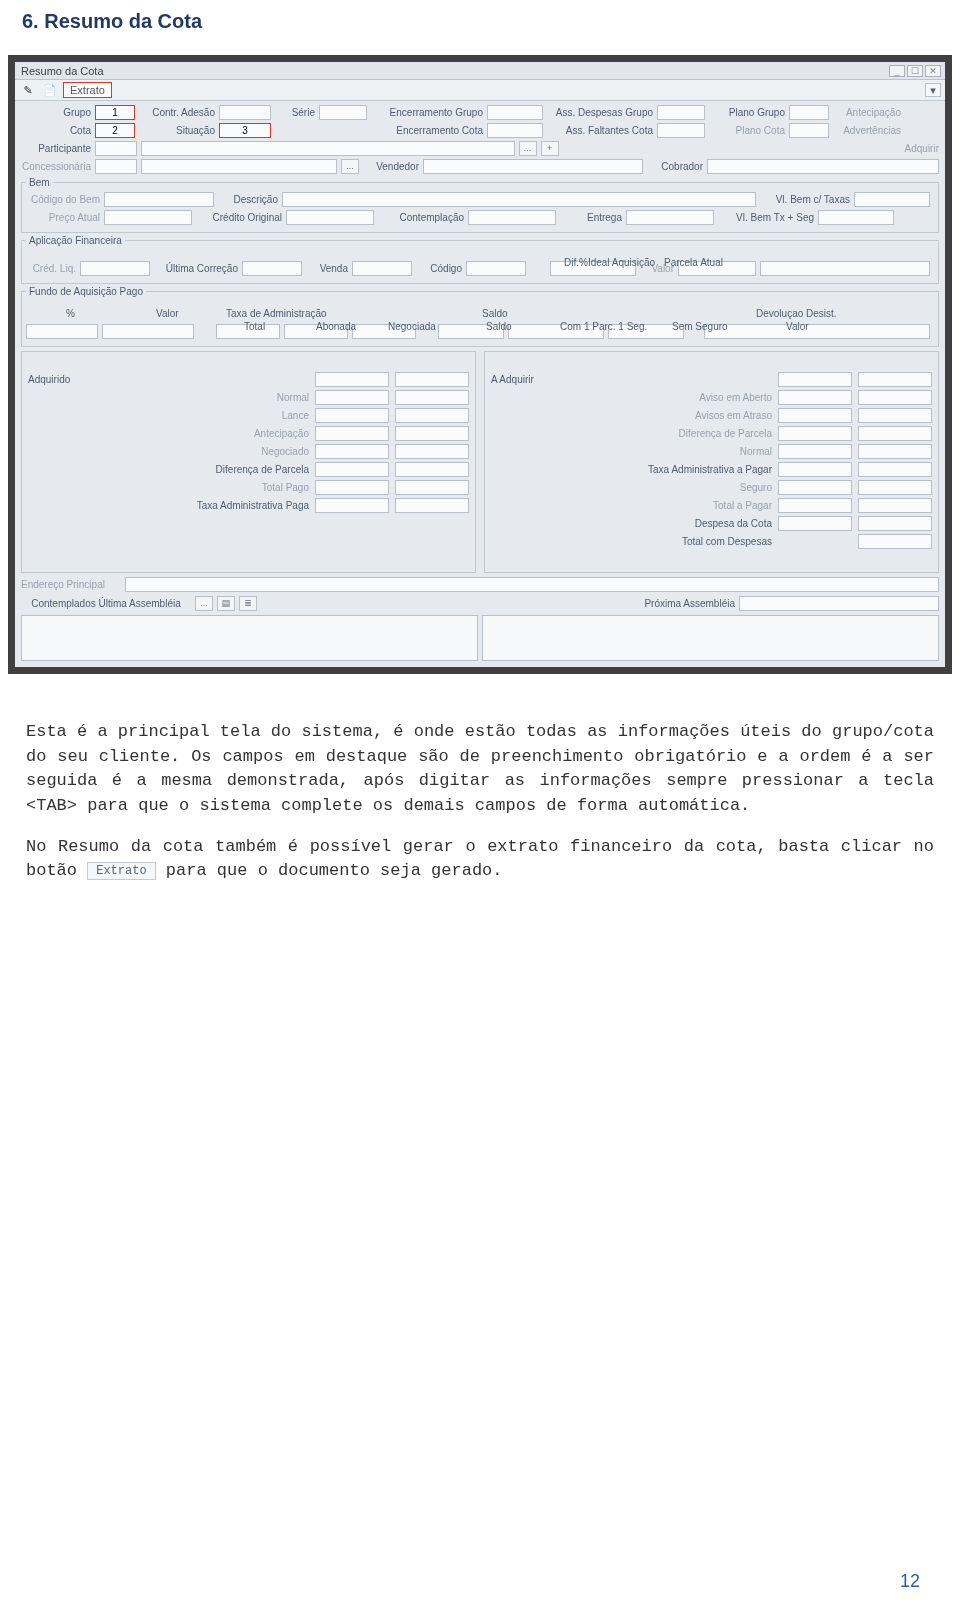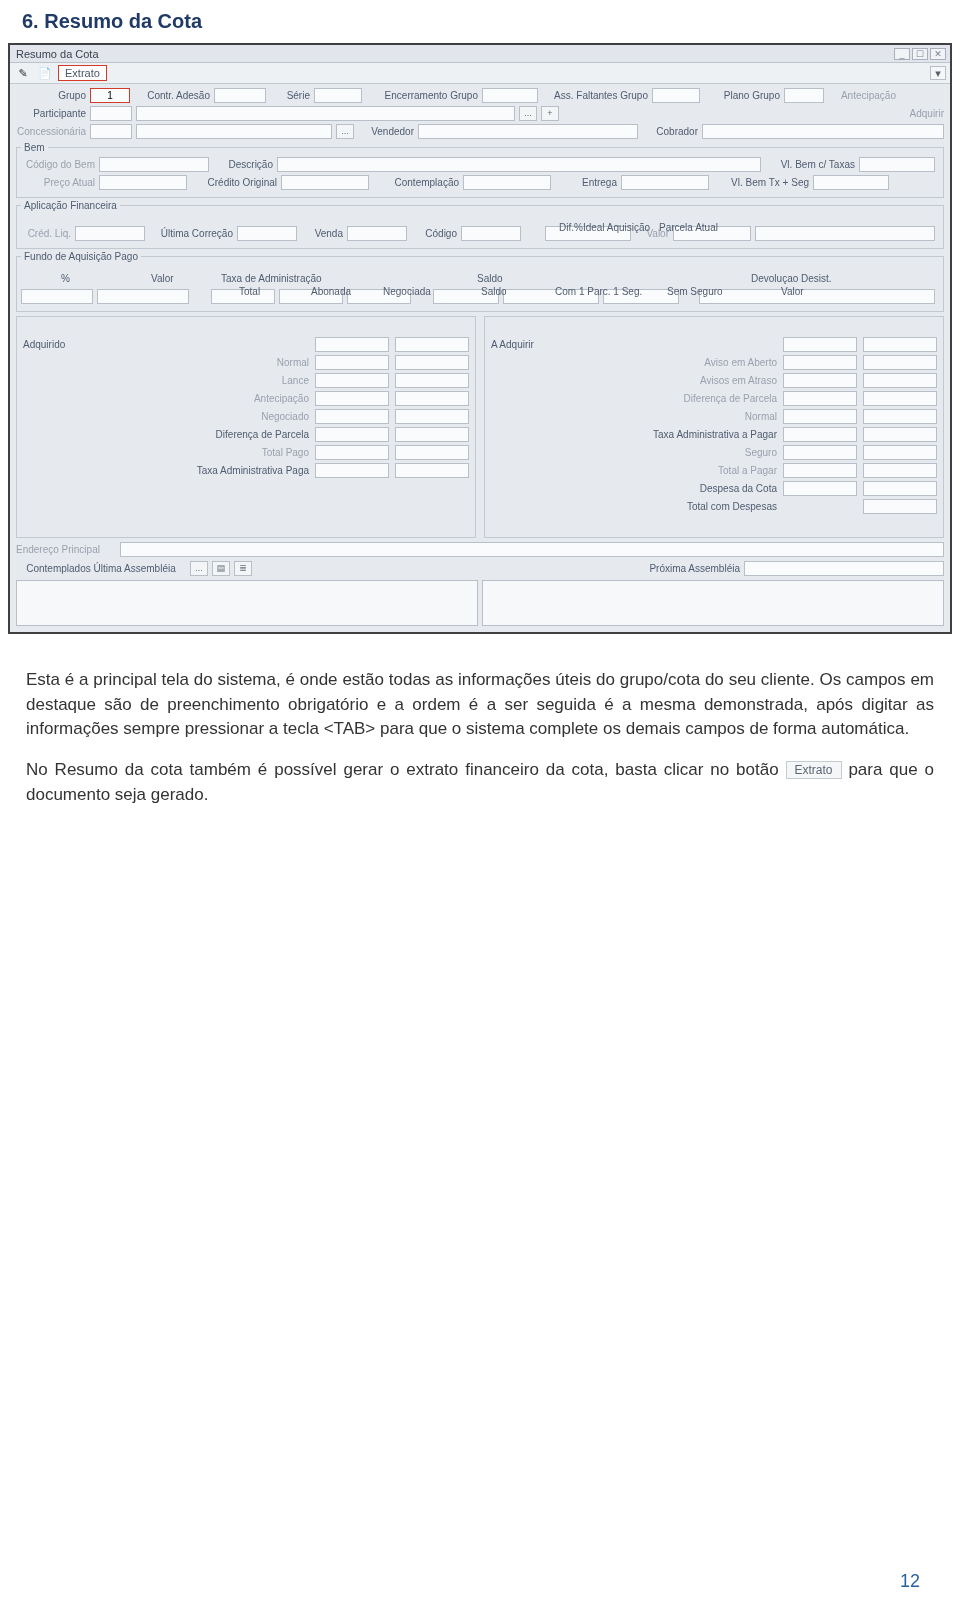--- a/index.html
+++ b/index.html
@@ -12,23 +12,23 @@
     color: #333;
     position: relative;
   }
   .section-title {
     font-size: 20px;
     font-weight: bold;
     color: #1f3a66;
     padding: 10px 22px 6px 22px;
   }
   .app-window {
-    margin: 4px 8px;
+    margin: 16px 8px;
     background: #e6eaef;
-    border: 2px solid #404040;
+    border: 7px solid #404040;
   }
   .titlebar {
     display: flex;
     justify-content: space-between;
     align-items: center;
     background: #e2e6ec;
     border-bottom: 1px solid #bcc3cd;
     height: 18px;
     padding: 0 4px 0 6px;
     font-size: 11px;
@@ -135,21 +135,21 @@
     background: #f7f8fa;
     border: 1px solid #b8bfc8;
   }
   .body-text {
     font-size: 17px;
     color: #333;
     padding: 30px 26px 0 26px;
     line-height: 1.45;
     text-align: justify;
   }
-  .body-text p { margin-bottom: 16px; }
+  .body-text p { margin-bottom: 16px; font-family: Liberation Mono, monospace; }
   .inline-btn {
     display: inline-block;
     border: 1px solid #c6cbd2;
     background: #f5f6f7;
     color: #5b6676;
     font-size: 12px;
     padding: 1px 8px;
     vertical-align: middle;
     line-height: 14px;
   }
@@ -188,27 +188,41 @@
 
     <div class="row">
       <span class="lbl" style="width:70px">Grupo</span>
       <input class="fld fld-red" style="width: 40px; text-align: center;" value="1">
       <span class="lbl" style="width:76px">Contr. Adesão</span>
       <input class="fld" style="width: 52px;">
       <span class="lbl" style="width:40px">Série</span>
       <input class="fld" style="width: 48px;">
       <span class="lbl" style="width:112px">Encerramento Grupo</span>
       <input class="fld" style="width: 56px;">
-      <span class="lbl" style="width:106px">Ass. Faltantes Grupo</span>
+      <span class="lbl" style="width:106px">Ass. Despesas Grupo</span>
       <input class="fld" style="width: 48px;">
       <span class="lbl" style="width:76px">Plano Grupo</span>
       <input class="fld" style="width: 40px;">
       <span class="lbl lbl-light" style="width:68px">Antecipação</span>
     </div>
 
+    <div class="row">
+      <span class="lbl" style="width:70px">Cota</span>
+      <input class="fld fld-red" style="width: 40px; text-align: center;" value="2">
+      <span class="lbl" style="width:76px">Situação</span>
+      <input class="fld fld-red" style="width: 52px; text-align: center;" value="3">
+      <span style="width:92px"></span>
+      <span class="lbl" style="width:112px">Encerramento Cota</span>
+      <input class="fld" style="width: 56px;">
+      <span class="lbl" style="width:106px">Ass. Faltantes Cota</span>
+      <input class="fld" style="width: 48px;">
+      <span class="lbl lbl-light" style="width:76px">Plano Cota</span>
+      <input class="fld" style="width: 40px;">
+      <span class="lbl lbl-light" style="width:68px">Advertências</span>
+    </div>
 
     <div class="row">
       <span class="lbl" style="width:70px">Participante</span>
       <input class="fld" style="width: 42px;">
       <input class="fld" style="flex: 1 1 0%;">
       <div class="sqbtn">...</div>
       <div class="sqbtn">+</div>
       <span style="flex:0.85"></span>
       <span class="lbl lbl-light" style="width:60px;text-align:right">Adquirir</span>
     </div>

